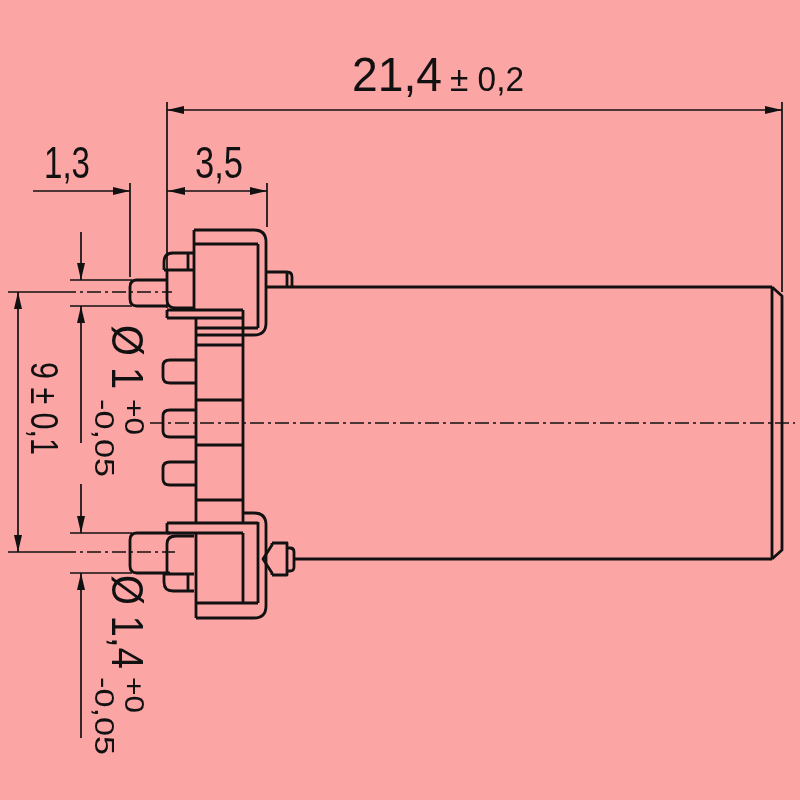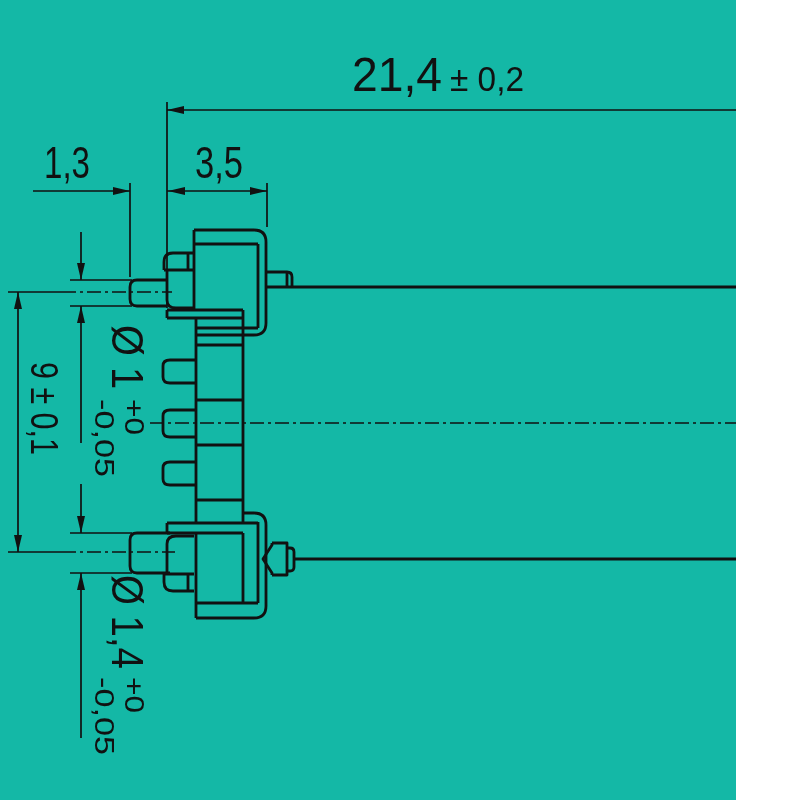--- a/index.html
+++ b/index.html
@@ -1,16 +1,16 @@
 <!DOCTYPE html>
 <html><head>
 <meta charset="utf-8">
 <style>
   html,body{margin:0;padding:0;background:#ffffff;}
-  .page{width:736px;height:800px;position:relative;background:#14b8a6;overflow:hidden;text-align:center;}
+  .page{width:800px;height:800px;position:relative;background:#fca5a5;overflow:hidden;text-align:center;}
   svg{position:absolute;left:0;top:0;}
   .part{stroke:#111111;stroke-width:2.8;fill:none;stroke-linejoin:round;stroke-linecap:butt;}
   .thin{stroke:#111111;stroke-width:1.7;fill:none;stroke-linecap:butt;}
   .cline{stroke:#111111;stroke-width:1.7;fill:none;stroke-dasharray:14 4 3 4;stroke-linecap:butt;}
   .arrow{fill:#111111;stroke:none;}
   text{font-family:"Liberation Sans","DejaVu Sans",sans-serif;fill:#111111;}
   .dimtxt{font-size:45px;}
   .dimtxt-lg{font-size:48px;}
   .toltxt{font-size:35px;}
   .tolsm{font-size:27px;}

